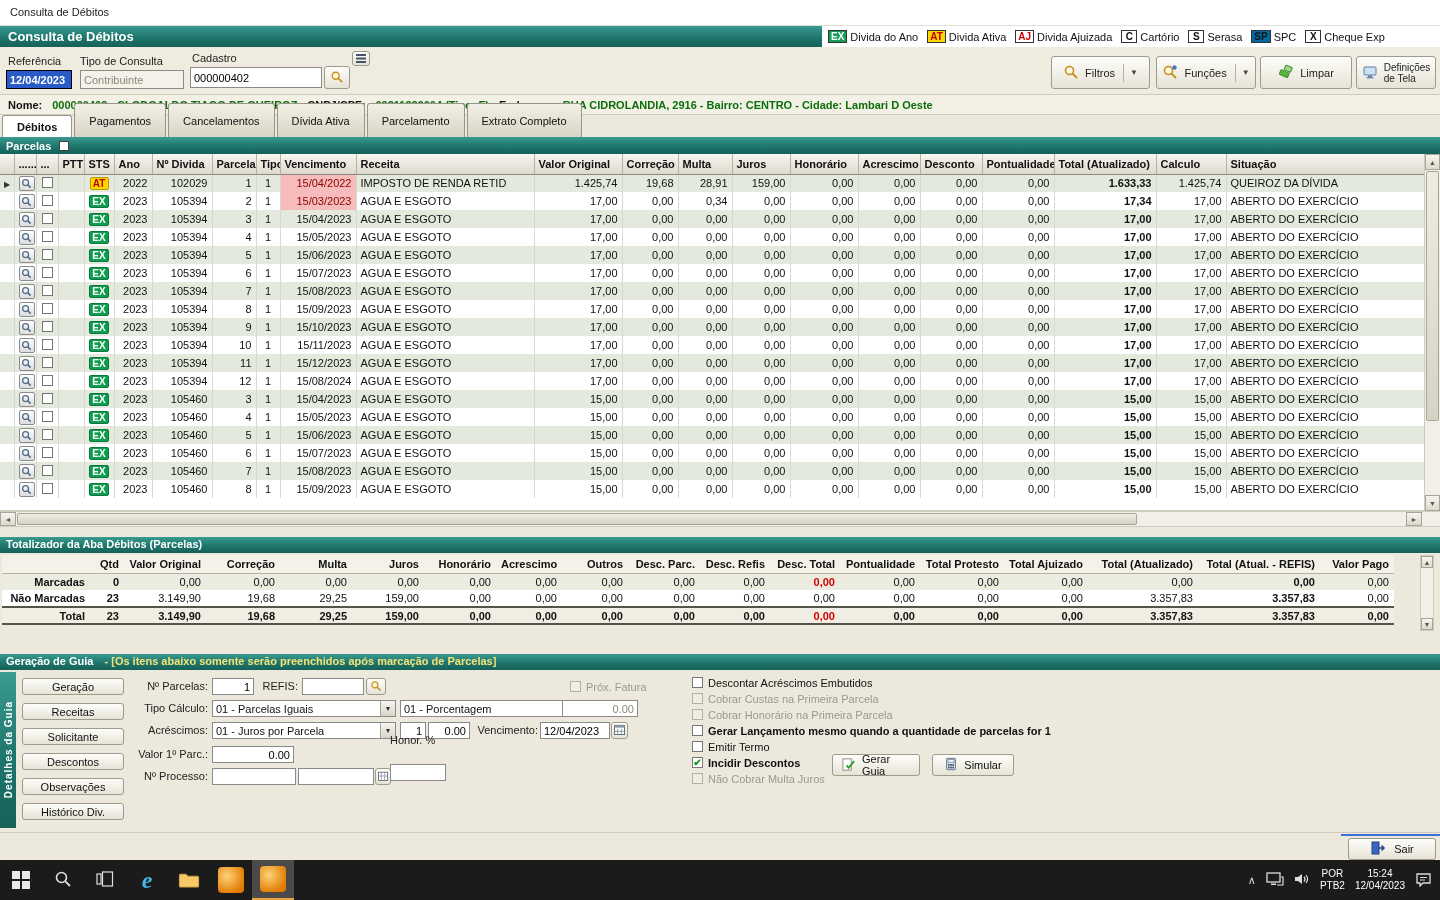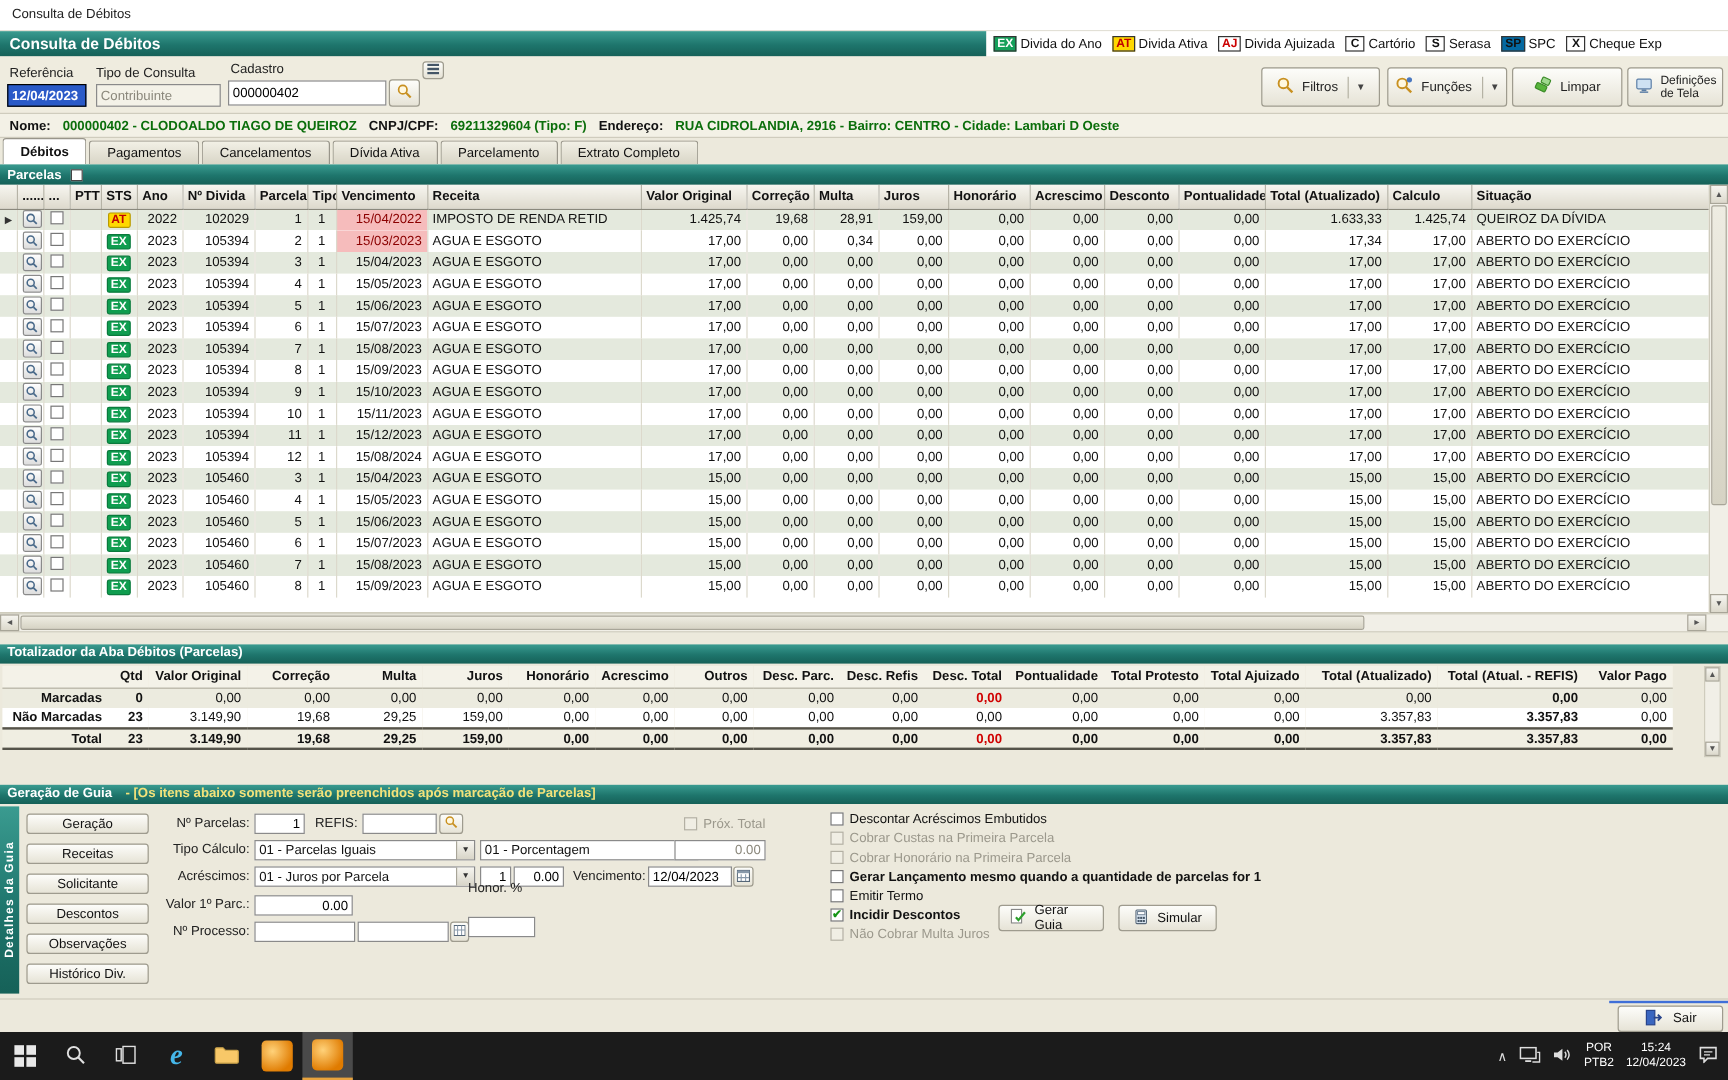--- a/index.html
+++ b/index.html
@@ -28,37 +28,37 @@
   .two-line{font-size:10px;line-height:11px;text-align:left}
   .mini-btn{position:absolute;display:flex;align-items:center;justify-content:center}
 
   
   .infobar{position:absolute;top:95px;left:0;width:1440px;height:20px;background:#f3f1e6;border-bottom:1px solid #cfccbd;display:flex;align-items:center;gap:10px;padding:0 8px;font-weight:bold;white-space:nowrap}
   .infobar .lab{color:#111}
   .infobar .val{color:#0b6e0b}
 
   
   .tabs{position:absolute;top:115px;left:2px;width:1438px;height:22px;display:flex;align-items:flex-end;gap:2px}
-  .tab{height:20px;padding:0 14px;display:flex;align-items:center;background:linear-gradient(180deg,#f2f0e6,#d8d5c6);border:1px solid #98958a;border-bottom:none;border-radius:3px 3px 0 0;font-size:11px}
+  .tab{height:34px;padding:0 14px;display:flex;align-items:center;background:linear-gradient(180deg,#f2f0e6,#d8d5c6);border:1px solid #98958a;border-bottom:none;border-radius:3px 3px 0 0;font-size:11px}
   .tab.active{background:#fff;font-weight:bold;height:22px}
 
   
   .parcelas{position:absolute;top:137px;left:0;width:1440px;height:17px;font-size:11px;padding:2px 6px;display:flex;align-items:center;gap:8px}
   .wcheck{display:inline-block;width:10px;height:10px;background:#fff;border:1px solid #444}
 
   
   .grid{position:absolute;top:154px;left:0;width:1424px;height:357px;background:#fff;overflow:hidden;border-bottom:1px solid #cfccbd}
   table.gridtbl{border-collapse:collapse;table-layout:fixed;width:1424px}
   .gridtbl th{height:20px;background:linear-gradient(180deg,#f7f6f0,#ddd9cc);border-right:1px solid #b6b3a6;border-bottom:1px solid #8a887c;font-weight:bold;font-size:11px;text-align:left;padding:0 4px;white-space:nowrap;overflow:hidden}
   .gridtbl td{height:18px;padding:0 4px;font-size:11px;white-space:nowrap;overflow:hidden;border-right:1px solid #dcd9cc}
   .gridtbl tbody tr:nth-of-type(odd){background:#e4e9dd}
   .gridtbl tbody tr:nth-of-type(even){background:#fff}
   .gridtbl td.num{text-align:right}
   .gridtbl td.ctr{text-align:center}
-  .gridtbl td.btotal{font-weight:normal}
+  .gridtbl td.btotal{font-weight:bold}
   .gridtbl td.overdue{background:#f6bcbc;color:#8b0000}
   .marker{font-size:8px;color:#333}
   .lupa-btn{display:inline-flex;width:16px;height:15px;align-items:center;justify-content:center;background:linear-gradient(180deg,#fff,#ddd);border:1px solid #8a8a8a;border-radius:2px}
   .gcheck{display:inline-block;width:11px;height:11px;background:#fff;border:1px solid #777}
   .sts{display:inline-block;min-width:19px;padding:0 2px;height:13px;line-height:12px;font-weight:bold;font-size:10px;text-align:center;border:1px solid #555;border-radius:2px}
   .sts-at{background:#ffd800;color:#c00000;border-color:#b89a00}
   .sts-ex{background:#0f9d4f;color:#fff;border-color:#0a7a3c}
 
   
   .vscroll{position:absolute;top:154px;left:1424px;width:16px;height:357px;background:#f1efe7;border-left:1px solid #cfccbd}
@@ -998,21 +998,21 @@
     <span class="glabel" style="left:258px;top:10px;width:40px">REFIS:</span>
     <input class="gin" style="left: 302px; top: 8px; width: 62px;" readonly="">
     <div class="mini-btn btn3d" style="left:366px;top:8px;width:20px;height:17px">
       <span><svg width="12" height="12" viewBox="0 0 16 16">
             <circle cx="6.5" cy="6.5" r="4" fill="#fff8e0" stroke="#c89020" stroke-width="1.6"></circle>
             <line x1="9.5" y1="9.5" x2="14" y2="14" stroke="#c89020" stroke-width="2"></line>
           </svg></span>
     </div>
     <label class="gk disabled" style="position:absolute;left:570px;top:10px">
       <span class="cb"></span>
-      <span class="gkl">Próx. Total</span>
+      <span class="gkl">Próx. Fatura</span>
     </label>
 
     <span class="glabel" style="left:136px;top:32px;width:72px">Tipo Cálculo:</span>
     <div class="gsel" style="left:212px;top:30px;width:184px">
       <span>01 - Parcelas Iguais</span>
       <span class="arrow">▼</span>
     </div>
     <div class="gsel" style="left:400px;top:30px;width:182px">
       <span>01 - Porcentagem</span>
       <span class="arrow">▼</span>

